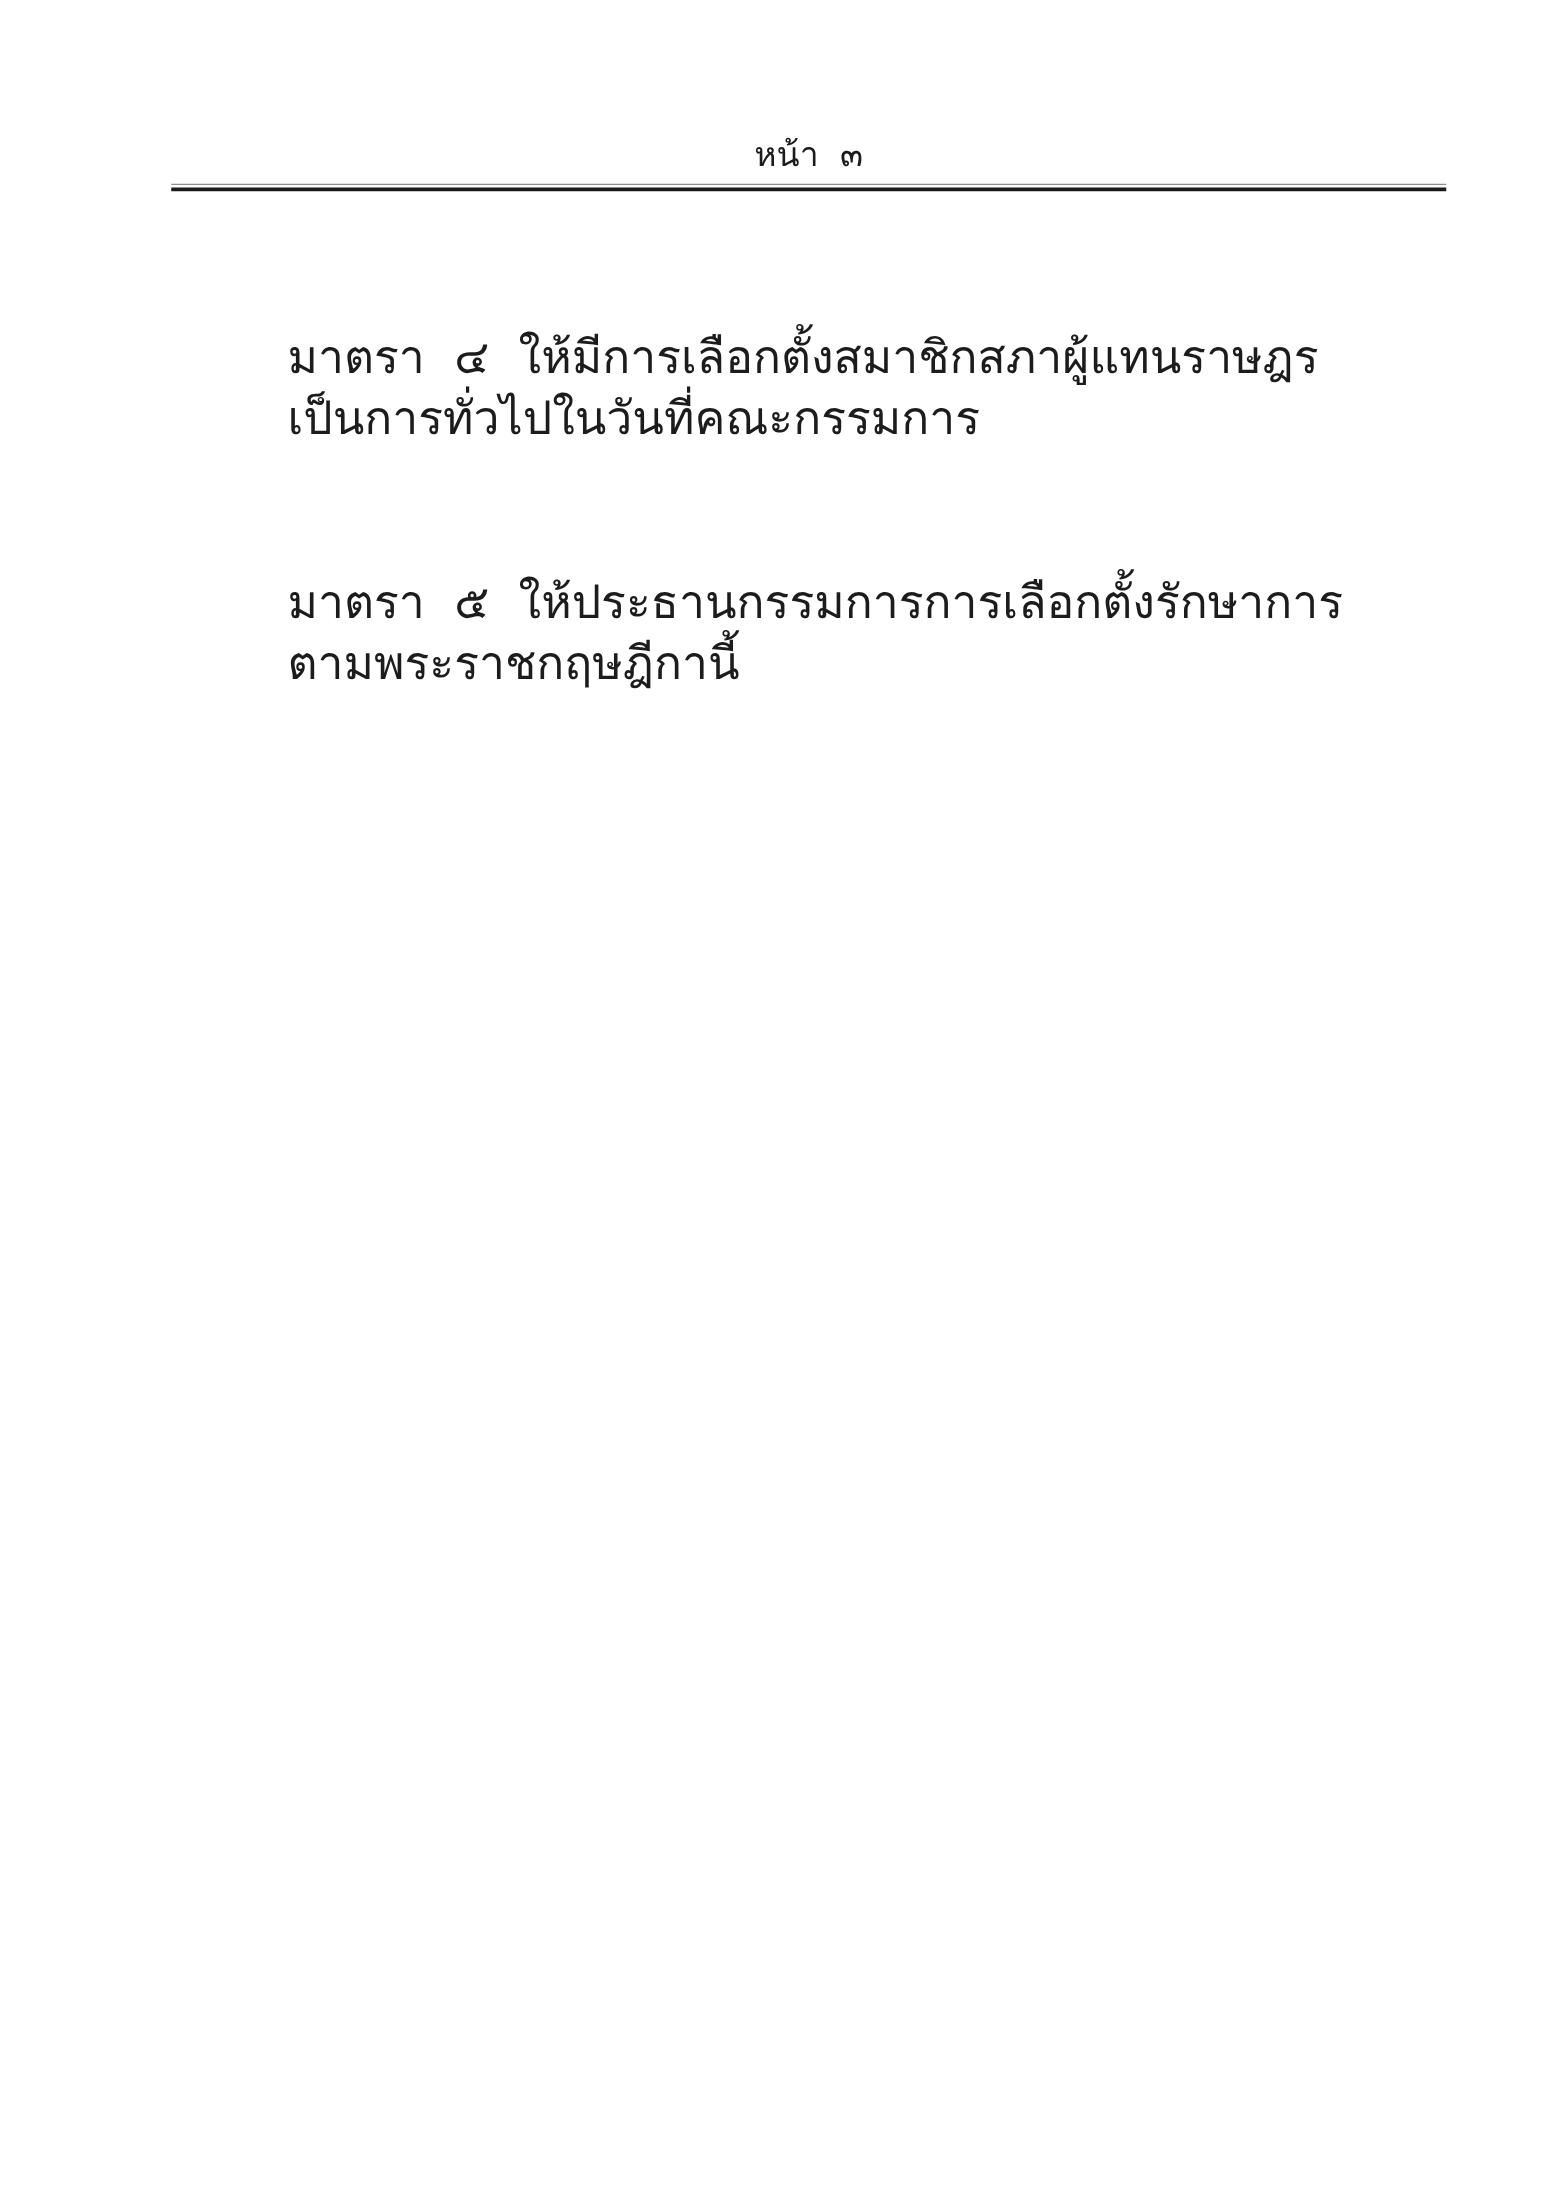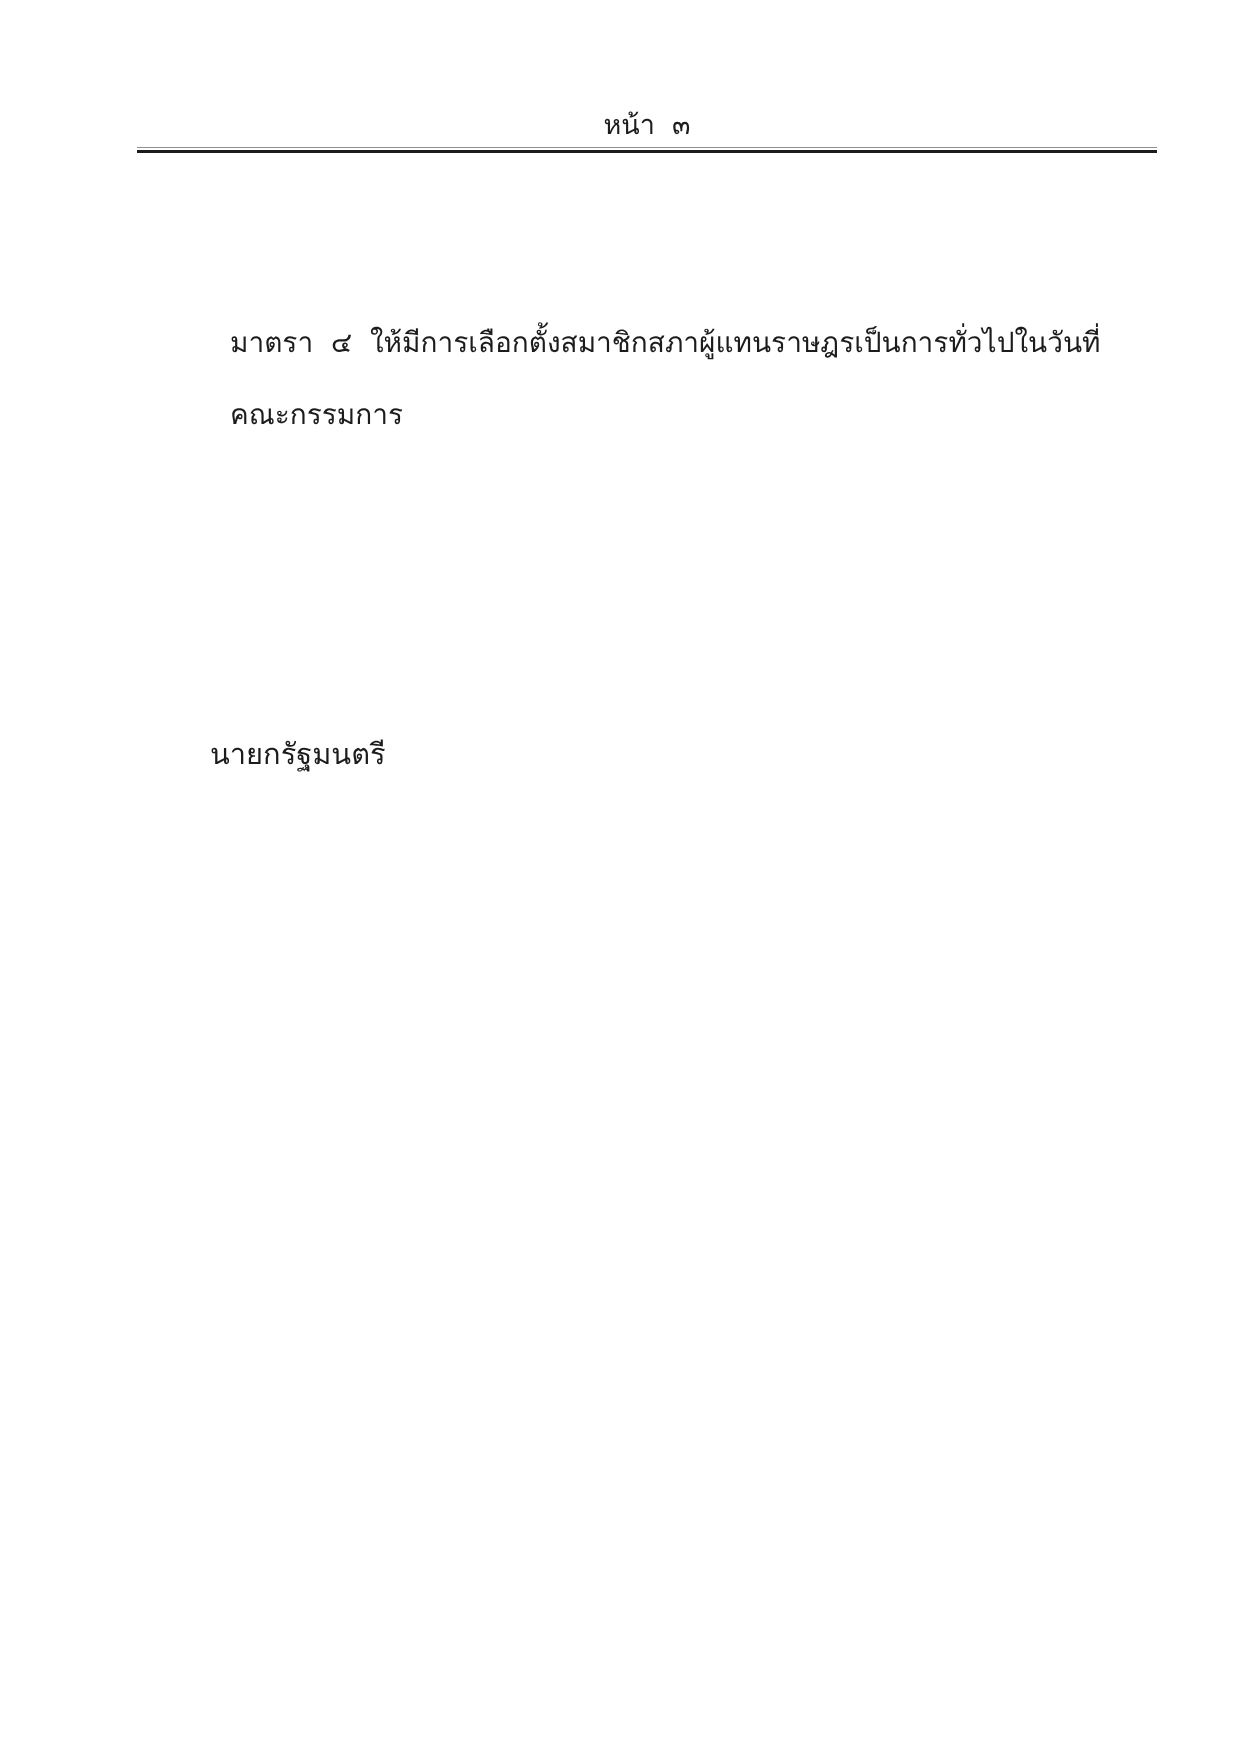--- a/index.html
+++ b/index.html
@@ -36,22 +36,22 @@
   .mh-center{ position: absolute; left: 50%; top: 0; transform: translateX(-50%); }
   .mh-right { position: absolute; right: 0; top: 0; }
   .rule {
     margin-top: 5px;
     height: 2px;
     border-top: 1px solid #8e8e8e;
     border-bottom: 3px solid #1c1c1c;
   }
   .body-text {
     margin-top: 10px;
-    font-size: 28px;
-    line-height: 72px;
+    font-size: 37px;
+    line-height: 49px;
     white-space: pre-wrap;
   }
   .line { min-height: 58px; }
   .indent { padding-left: 93px; }
   .signature {
     margin-top: 29px;
     font-size: 29px;
     line-height: 52px;
     white-space: pre-wrap;
   }
@@ -63,19 +63,19 @@
 
 <div class="page">
 
   <div class="page-no">หน้า  ๓</div>
 
 
   <div class="rule"></div>
 
   <div class="body-text">
     <div class="line indent">มาตรา  ๔  ให้มีการเลือกตั้งสมาชิกสภาผู้แทนราษฎรเป็นการทั่วไปในวันที่คณะกรรมการ</div>
+    <div class="line indent">มาตรา  ๕  ให้ประธานกรรมการการเลือกตั้งรักษาการตามพระราชกฤษฎีกานี้</div>
   </div>
 
   <div class="signature">
-    <div class="sig-title">นายกรัฐมนตรี</div>
   </div>
 
 </div>
 
 </body></html>

